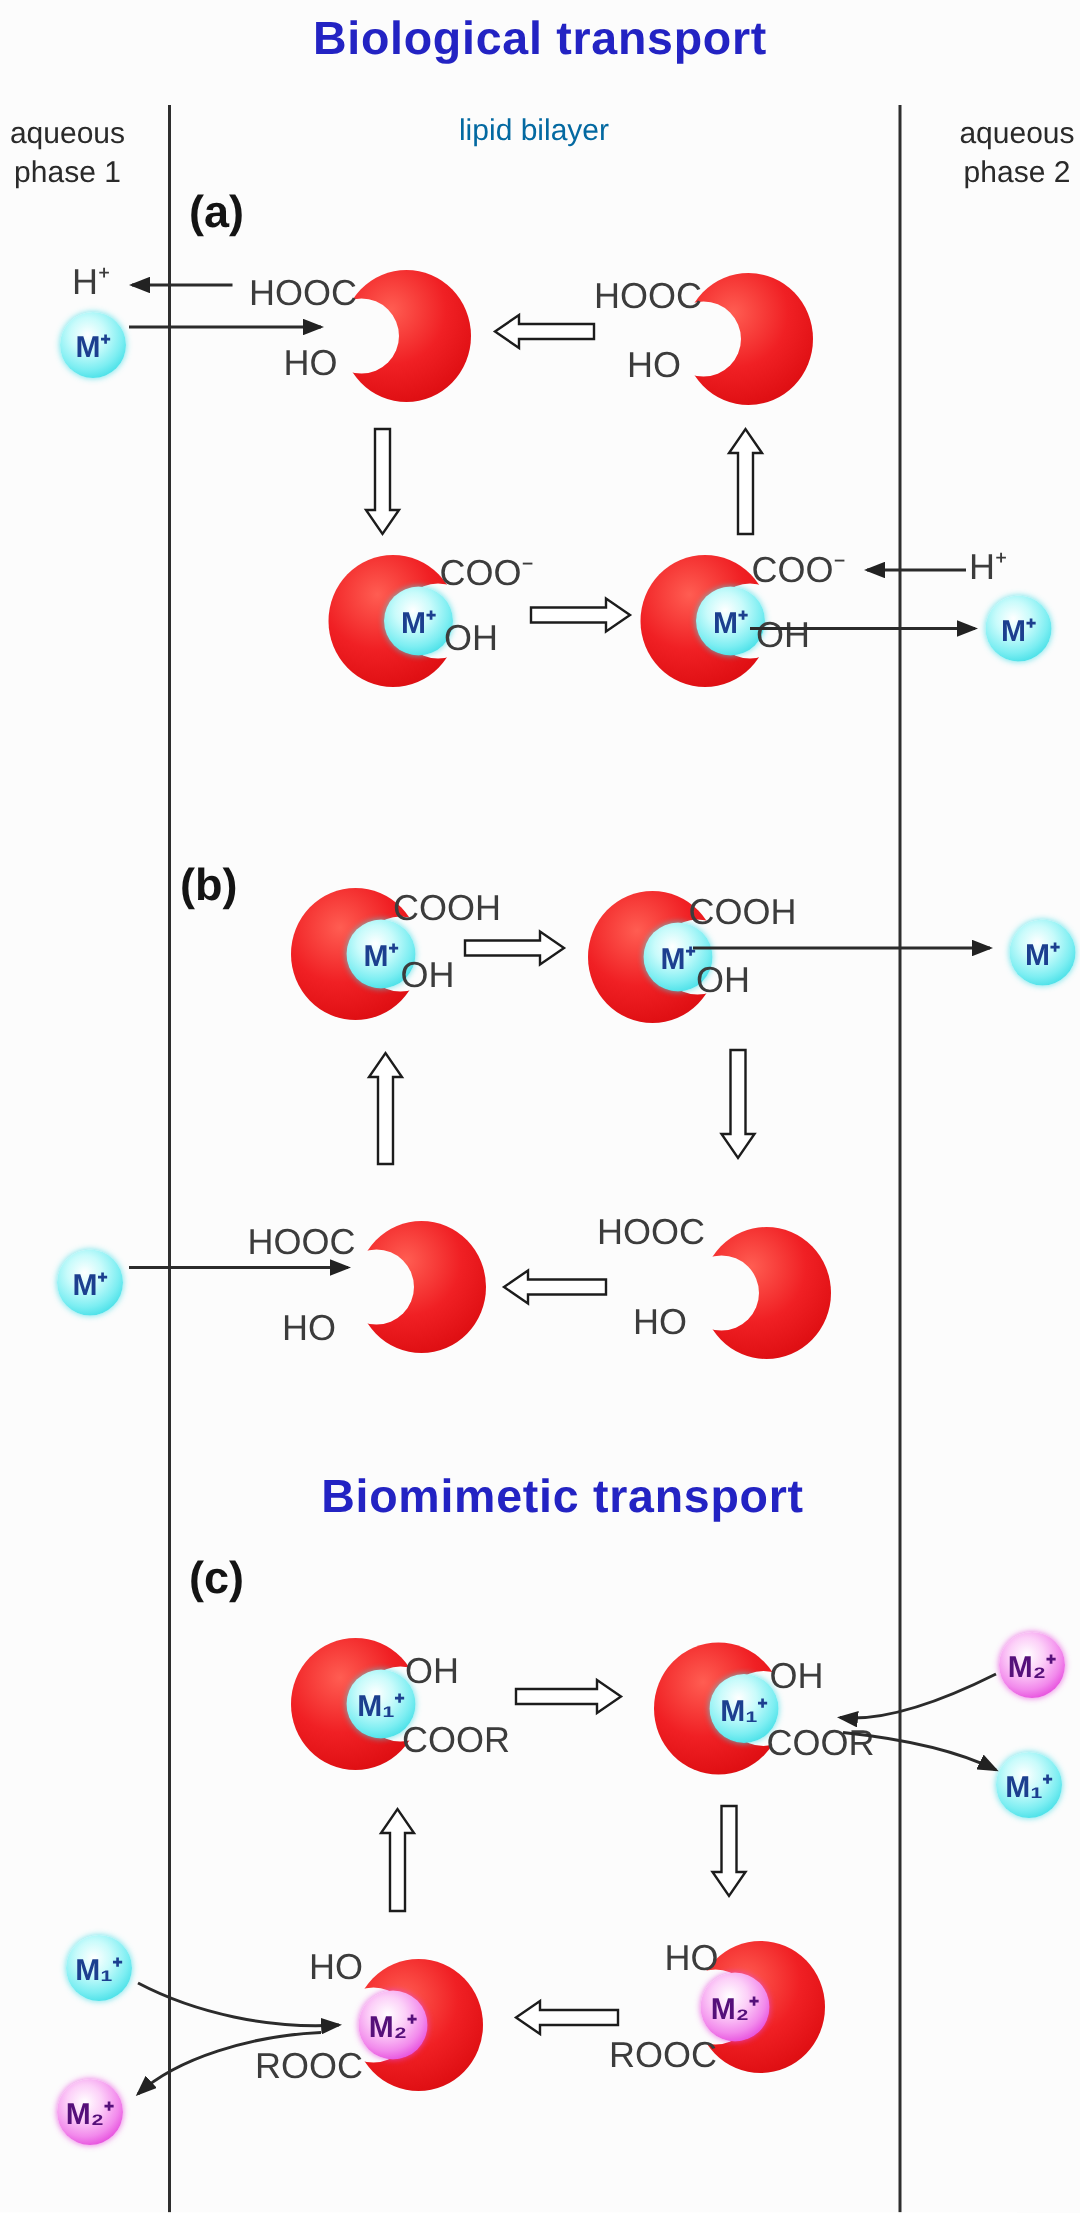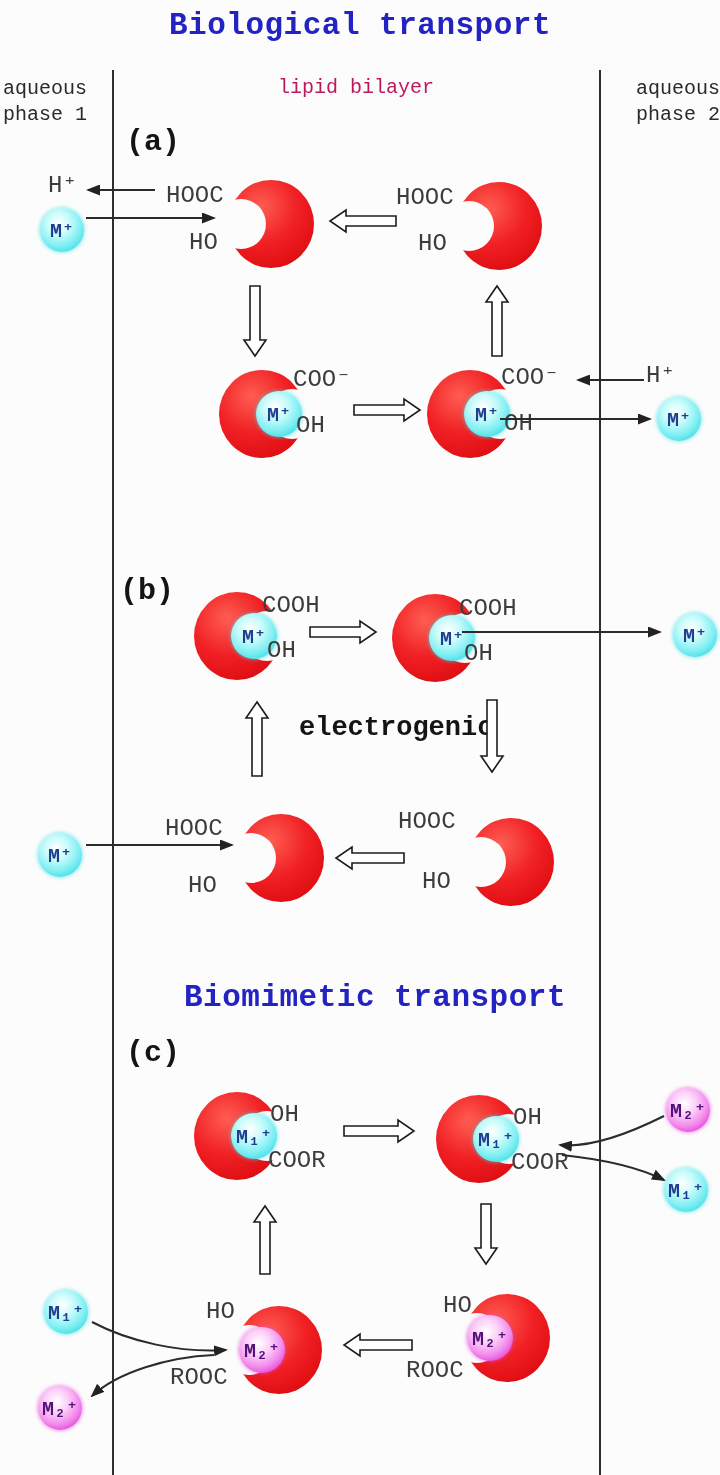--- a/index.html
+++ b/index.html
@@ -1,24 +1,24 @@
 <!DOCTYPE html>
 <html><head>
 <meta charset="utf-8">
 <style>
   html,body{margin:0;padding:0;background:#ffffff;}
   #canvas{
     position:relative;width:720px;height:1475px;overflow:hidden;
-    background:#fcfcfc;font-family:Liberation Mono, monospace;color:#1a1a1a;
+    background:#fcfcfc;font-family:Liberation Sans, sans-serif;color:#1a1a1a;
   }
   .vline{position:absolute;top:70px;bottom:0;width:2px;background:#2e2e2e;z-index:1;}
   .title{position:absolute;width:720px;text-align:center;font-size:31px;font-weight:bold;
          color:#2323c3;letter-spacing:0.5px;z-index:2;}
   .phase{position:absolute;font-size:20px;color:#2a2a2a;line-height:26px;text-align:center;z-index:2;}
-  .mem-label{position:absolute;font-size:20px;color:#be185d;transform:translateX(-50%);z-index:2;}
+  .mem-label{position:absolute;font-size:20px;color:#0369a1;transform:translateX(-50%);z-index:2;}
   .sec-label{position:absolute;font-size:30px;font-weight:bold;color:#141414;z-index:2;}
   .process{position:absolute;font-size:27px;font-weight:bold;color:#141414;z-index:2;}
   .chem{position:absolute;font-size:24px;color:#3c3c3c;white-space:nowrap;z-index:3;}
   
   .carrier{position:absolute;width:86px;height:88px;z-index:2;}
   .carrier::before{content:'';position:absolute;inset:0;border-radius:50%;z-index:0;
     background:radial-gradient(circle at 38% 30%, #ff5d52 0%, #f02024 45%, #e01014 75%, #c80b10 100%);}
   .carrier::after{content:'';position:absolute;width:50px;height:50px;border-radius:50%;
     background:#fcfcfc;top:19px;z-index:1;}
   .carrier.open-left::after{left:-12px;}
@@ -95,21 +95,20 @@
   <div class="chem" style="left:267px;top:637px">OH</div>
 
   <div class="carrier open-right" style="left:392px;top:594px">
     <span class="ion cyan in-carrier">M⁺</span>
   </div>
   <div class="chem" style="left:459px;top:595px">COOH</div>
   <div class="chem" style="left:464px;top:640px">OH</div>
 
   <div class="ion cyan free" style="left:673px;top:613px">M⁺</div>
 
-  <div class="process" style="left:299px;top:713px">electrogenic</div>
 
   <div class="ion cyan free" style="left:38px;top:833px">M⁺</div>
   <div class="chem" style="left:165px;top:815px">HOOC</div>
   <div class="chem" style="left:188px;top:872px">HO</div>
   <div class="carrier open-left" style="left:238px;top:814px"></div>
 
   <div class="chem" style="left:398px;top:808px">HOOC</div>
   <div class="chem" style="left:422px;top:868px">HO</div>
   <div class="carrier open-left" style="left:468px;top:818px"></div>
 

